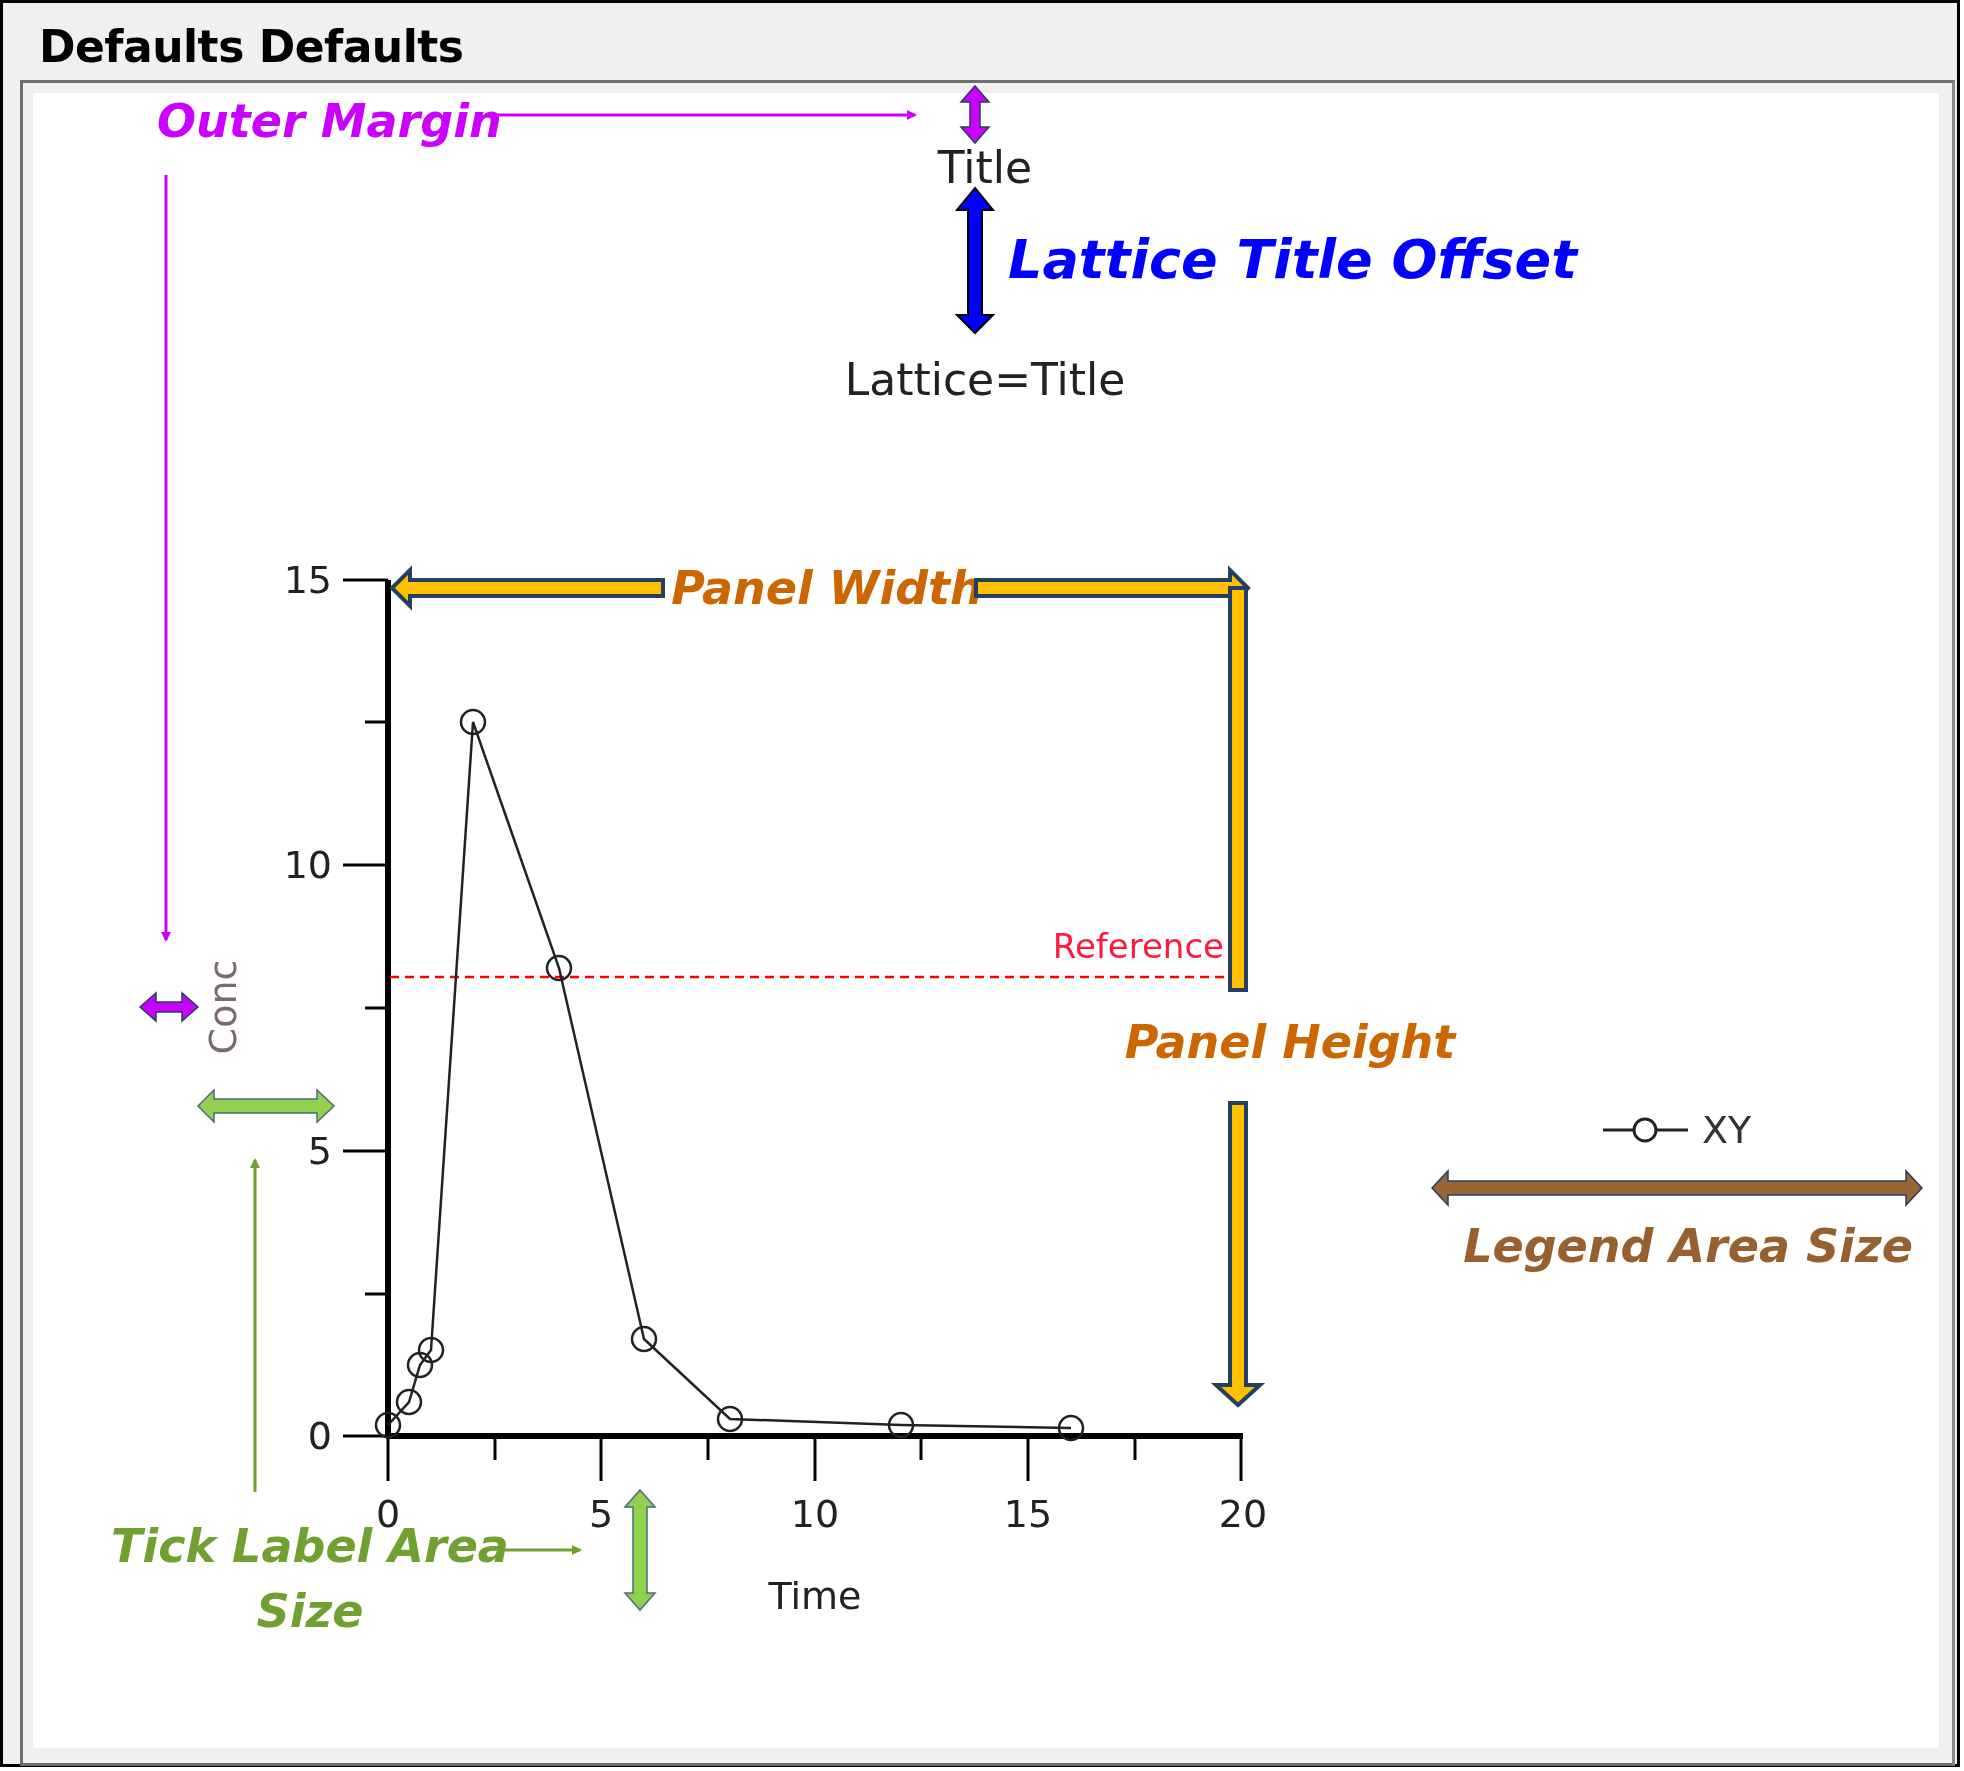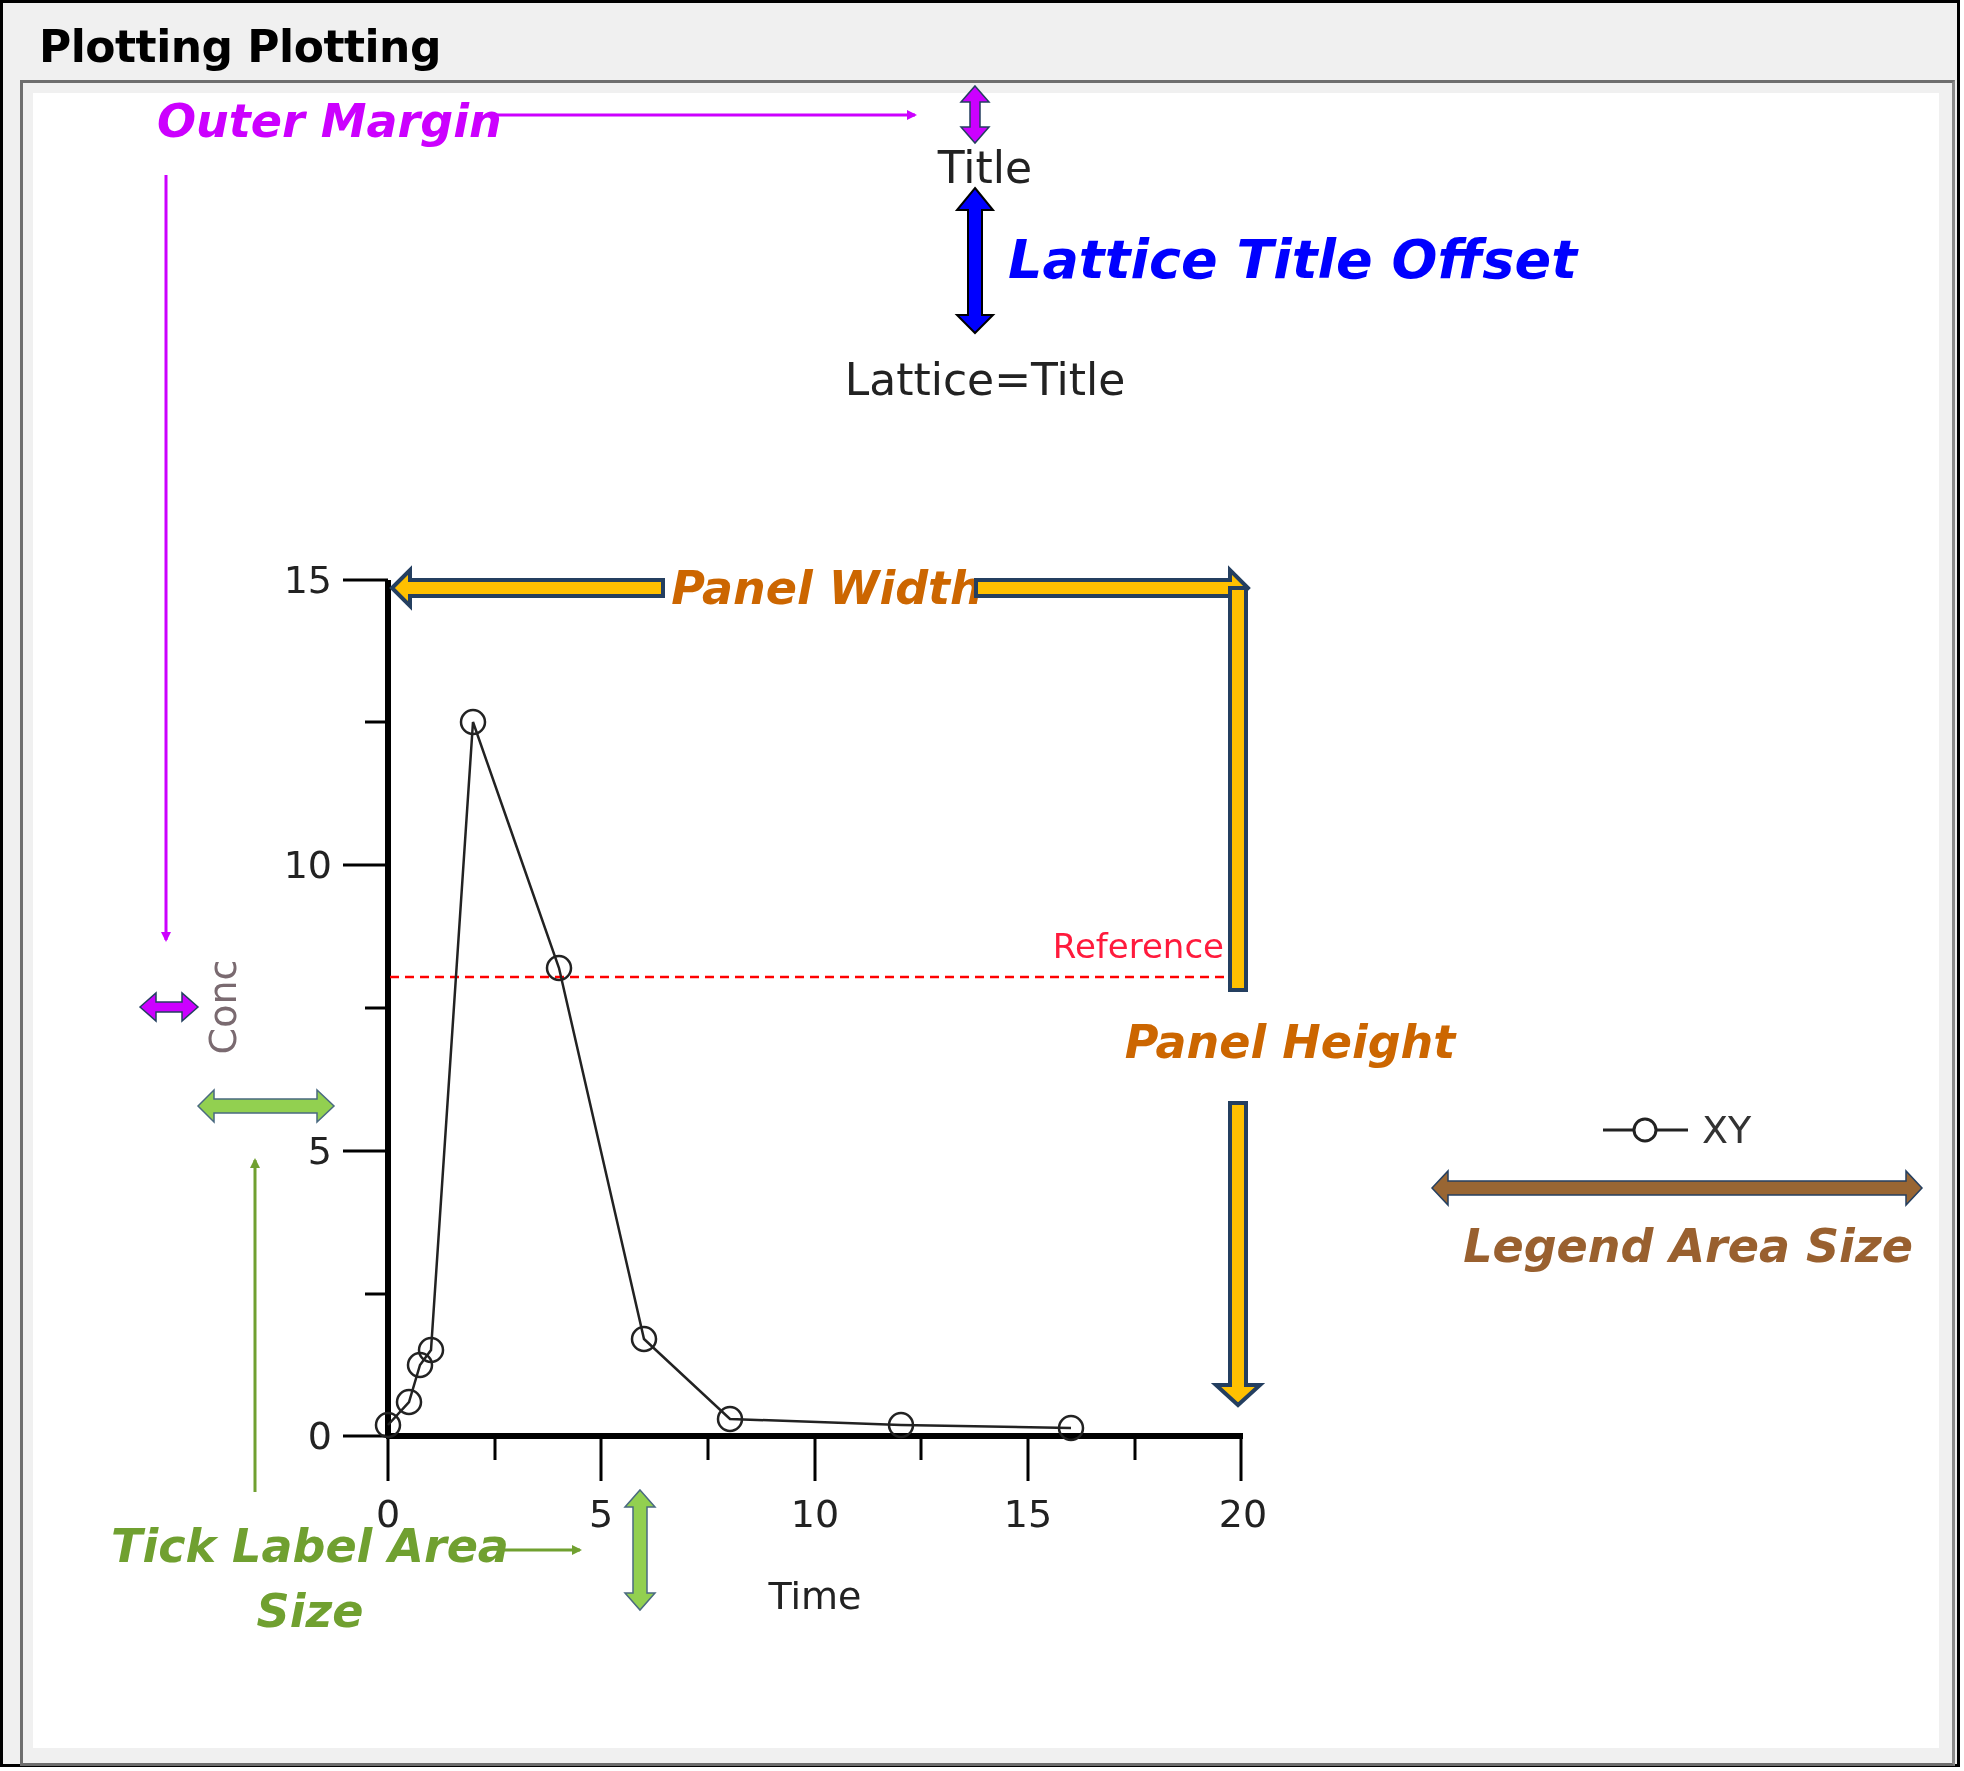--- a/index.html
+++ b/index.html
@@ -9,21 +9,21 @@
   .group-frame { position: absolute; left: 20px; top: 80px; width: 1935px; height: 1686px; border: 3px solid #6e6e6e; border-right-color: #8a8a8a; box-sizing: border-box; background: #f0f0f0; }
   .plot-area { position: absolute; left: 33px; top: 93px; width: 1906px; height: 1655px; background: #ffffff; }
   svg.canvas { position: absolute; left: 0; top: 0; width: 1964px; height: 1771px; }
   .ann { font-family: "DejaVu Sans", sans-serif; font-style: italic; font-weight: bold; }
   .plottext { font-family: "DejaVu Sans", sans-serif; }
 </style>
 </head>
 <body>
 
 <div class="window">
-  <div class="window-title">Plotting Plotting</div>
+  <div class="window-title">Defaults Defaults</div>
 </div>
 <div class="group-frame"></div>
 <div class="plot-area"></div>
 
 <svg class="canvas" viewBox="0 0 1964 1771" xmlns="http://www.w3.org/2000/svg">
   <defs>
     <marker id="magentaHead" markerWidth="10" markerHeight="10" refX="8" refY="5" orient="auto" markerUnits="userSpaceOnUse">
       <path d="M0,0 L10,5 L0,10 Z" fill="#cc00ff"></path>
     </marker>
     <marker id="greenHead" markerWidth="10" markerHeight="10" refX="8" refY="5" orient="auto" markerUnits="userSpaceOnUse">

